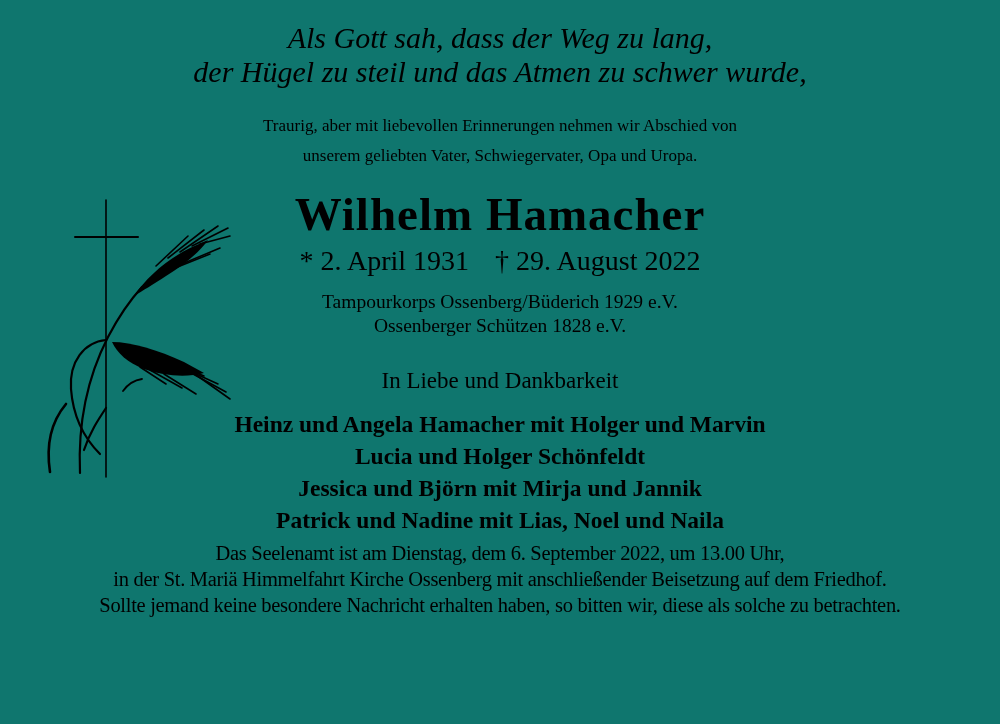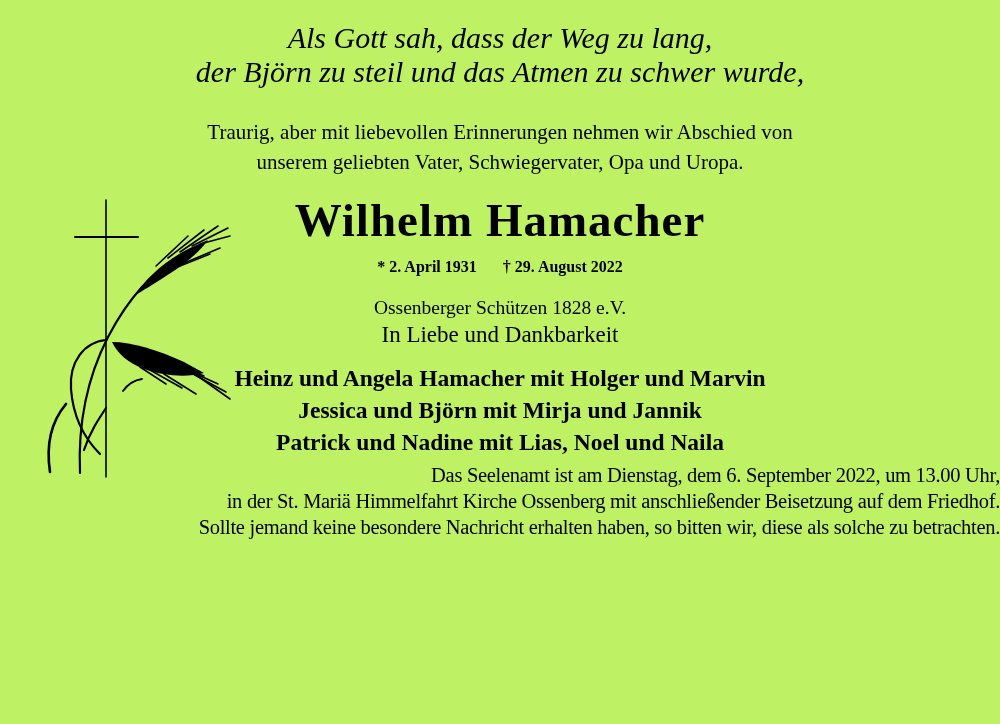--- a/index.html
+++ b/index.html
@@ -1,79 +1,78 @@
 <!DOCTYPE html>
 <html lang="de"><head>
 <meta charset="utf-8">
 <title>Traueranzeige</title>
 <style>
   html, body { margin: 0; padding: 0; background: #ffffff; }
   .page {
     position: relative;
     width: 1000px;
     height: 724px;
-    background: #bef264;
+    background: #0f766e;
     color: #000000;
     font-family: "Liberation Serif", "DejaVu Serif", serif;
     overflow: hidden;
     margin: 0 auto;
   }
   .center { text-align: center; }
 
   .verse {
     padding-top: 21px;
     font-style: italic;
     font-size: 30px;
     line-height: 34px;
   }
   .intro {
-    margin-top: 28px;
-    font-size: 21px;
+    margin-top: 22px;
+    font-size: 17px;
     line-height: 30px;
   }
   .name {
     margin-top: 17px;
     font-size: 47px;
     font-weight: bold;
     line-height: 52px;
     letter-spacing: 1px;
   }
   .dates {
     margin-top: 9px;
-    font-size: 16px;
+    font-size: 28px;
     line-height: 24px;
-    font-weight: bold;
   }
   .dates .birth { margin-right: 26px; }
   .memberships {
     margin-top: 17px;
     font-size: 19.5px;
     line-height: 24px;
   }
   .farewell {
+    margin-top: 28px;
     font-size: 23px;
     line-height: 30px;
   }
   .family {
     margin-top: 12px;
     font-size: 23.5px;
     font-weight: bold;
     line-height: 32px;
   }
   .address {
     margin-top: 18px;
     font-size: 19px;
     line-height: 24px;
   }
   .footer-lines {
     margin-top: 4px;
     font-size: 20.5px;
     line-height: 26px;
     letter-spacing: -0.3px;
-    text-align: right;
   }
 
   .artwork {
     position: absolute;
     left: 20px;
     top: 192px;
     width: 212px;
     height: 292px;
   }
   .artwork path, .artwork line { stroke: #000; fill: none; stroke-linecap: round; }
@@ -109,42 +108,44 @@
     <path d="M152,171 L198,192" stroke-width="1.6"></path>
     <path d="M162,176 L206,200" stroke-width="1.6"></path>
     <path d="M172,180 L210,207" stroke-width="1.6"></path>
     <path d="M120,175 L146,192" stroke-width="1.6"></path>
     <path d="M130,178 L162,196" stroke-width="1.6"></path>
     <path d="M144,182 L176,202" stroke-width="1.6"></path>
   </svg>
 
   <div class="verse center">
     <div>Als Gott sah, dass der Weg zu lang,</div>
-    <div>der Björn zu steil und das Atmen zu schwer wurde,</div>
+    <div>der Hügel zu steil und das Atmen zu schwer wurde,</div>
   </div>
 
   <div class="intro center">
     <div>Traurig, aber mit liebevollen Erinnerungen nehmen wir Abschied von</div>
     <div>unserem geliebten Vater, Schwiegervater, Opa und Uropa.</div>
   </div>
 
   <div class="name center">Wilhelm Hamacher</div>
 
   <div class="dates center">
     <span class="birth">* 2. April 1931</span><span>† 29. August 2022</span>
   </div>
 
   <div class="memberships center">
+    <div>Tampourkorps Ossenberg/Büderich 1929 e.V.</div>
     <div>Ossenberger Schützen 1828 e.V.</div>
   </div>
 
   <div class="farewell center">In Liebe und Dankbarkeit</div>
 
   <div class="family center">
     <div>Heinz und Angela Hamacher mit Holger und Marvin</div>
+    <div>Lucia und Holger Schönfeldt</div>
     <div>Jessica und Björn mit Mirja und Jannik</div>
     <div>Patrick und Nadine mit Lias, Noel und Naila</div>
   </div>
 
 
   <div class="footer-lines center">
     <div>Das Seelenamt ist am Dienstag, dem 6. September 2022, um 13.00 Uhr,</div>
     <div>in der St. Mariä Himmelfahrt Kirche Ossenberg mit anschließender Beisetzung auf dem Friedhof.</div>
     <div>Sollte jemand keine besondere Nachricht erhalten haben, so bitten wir, diese als solche zu betrachten.</div>
   </div>

